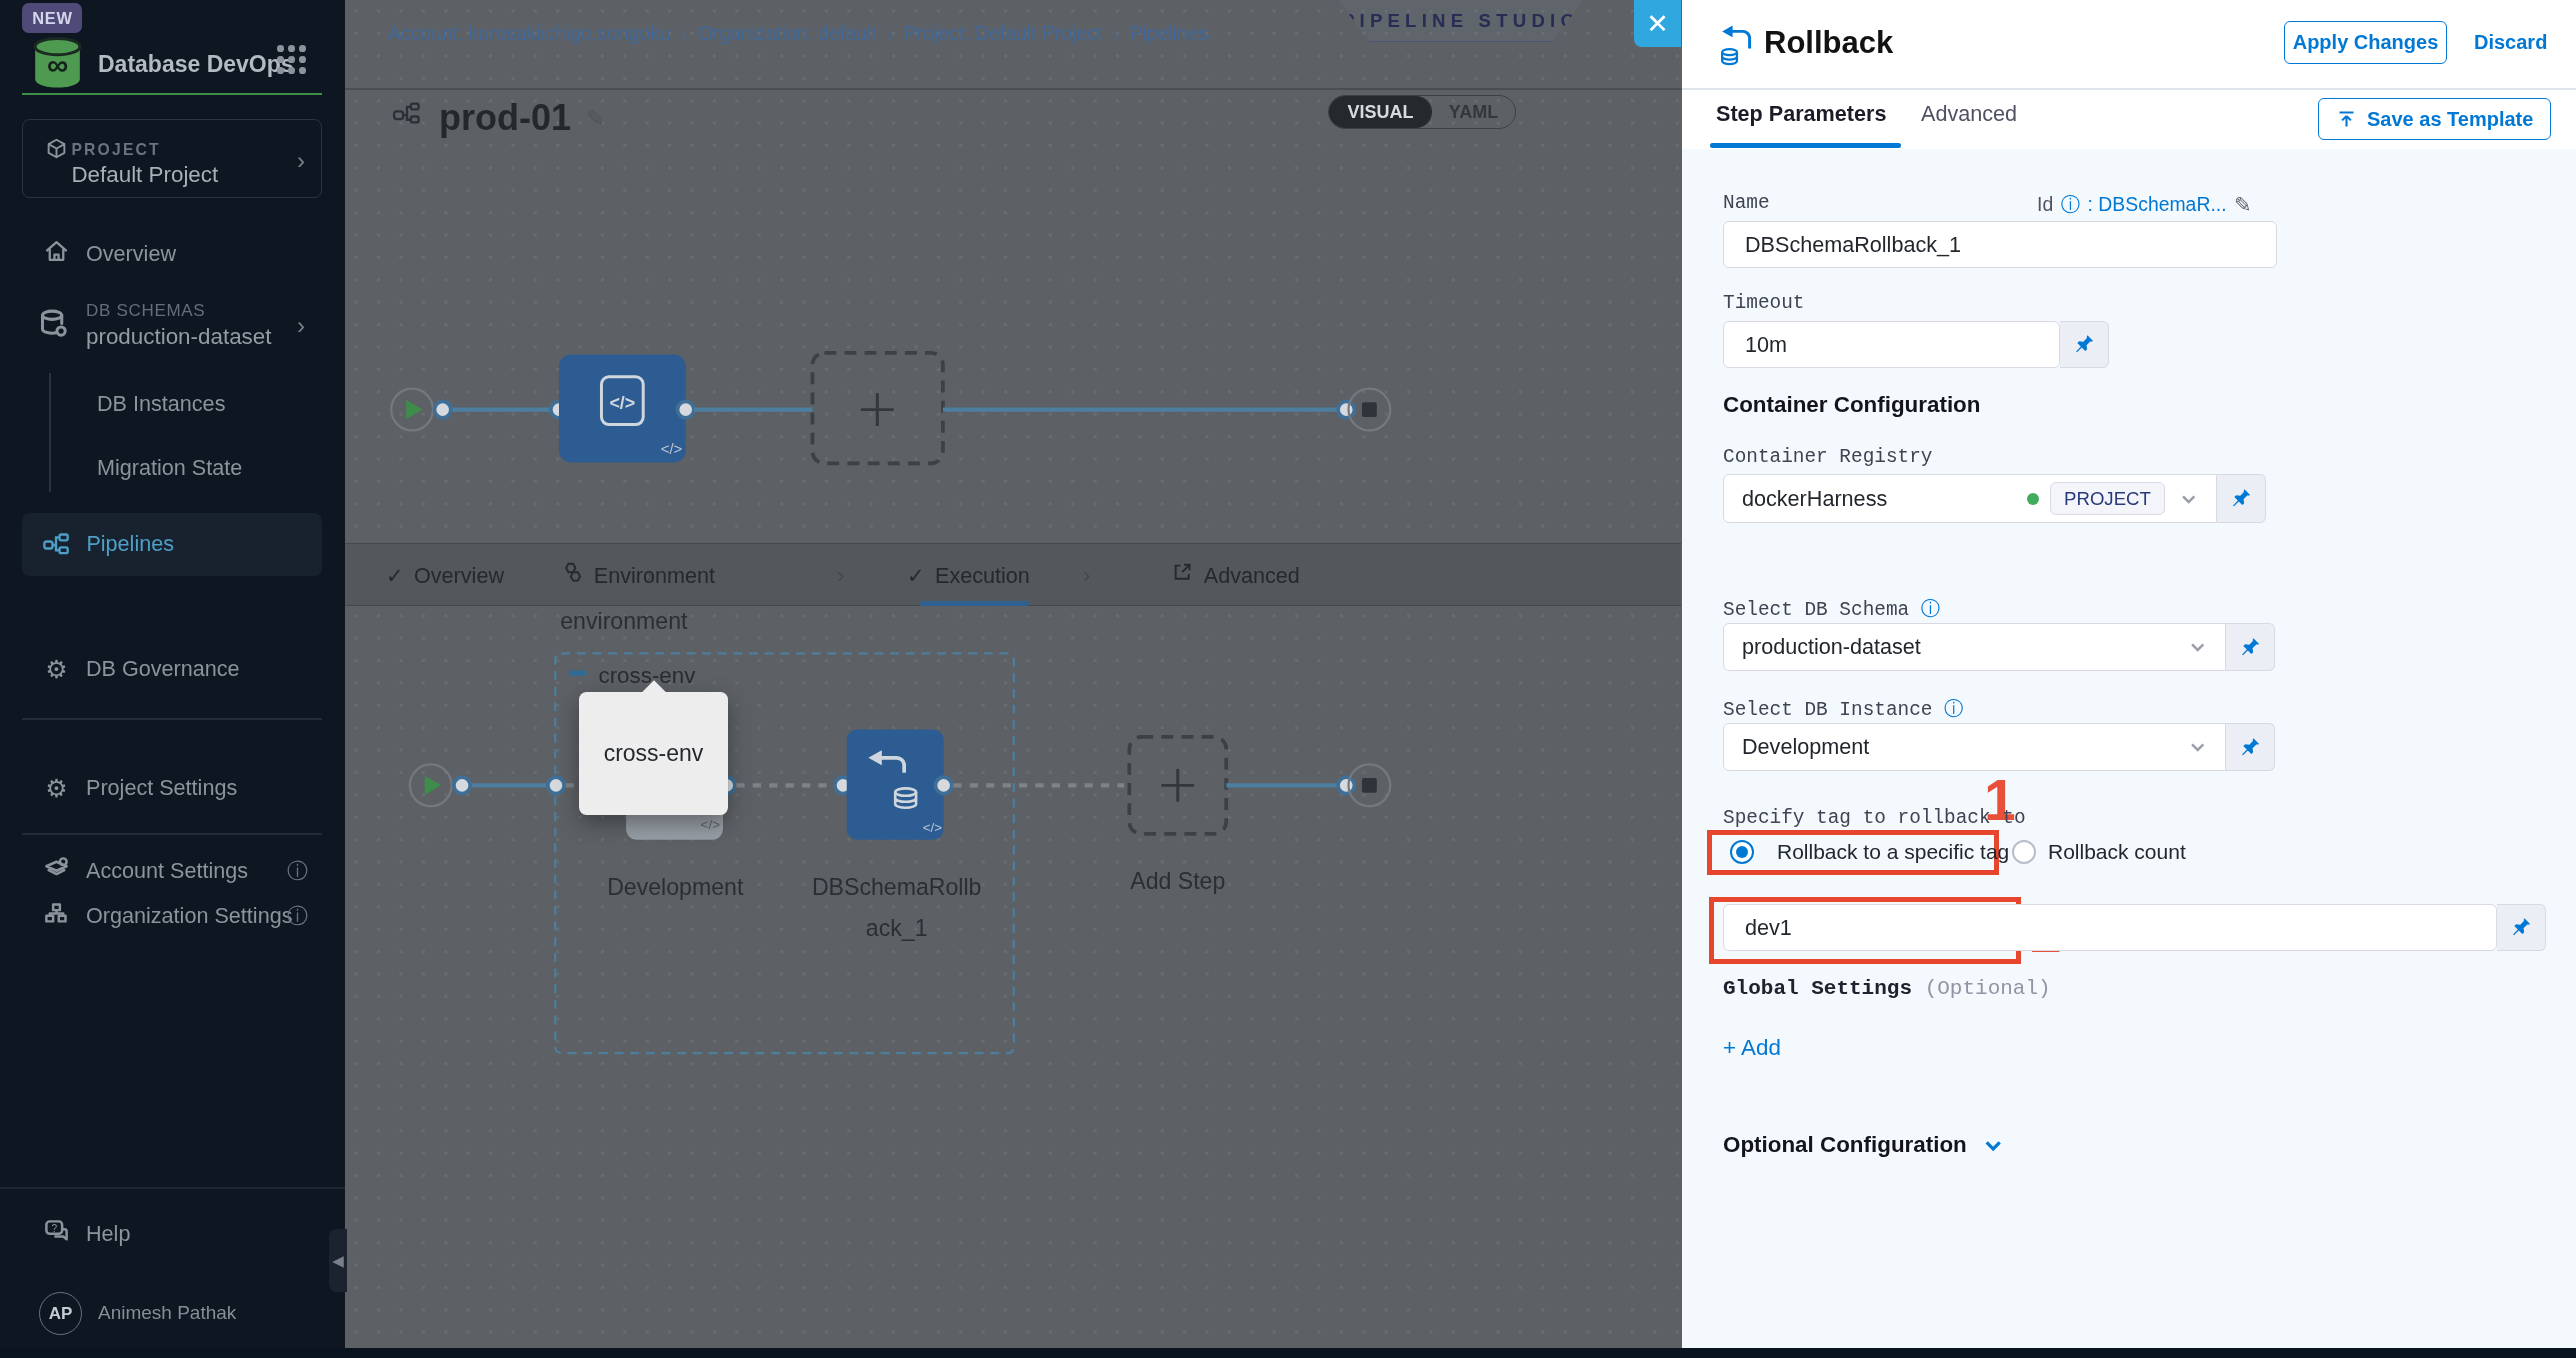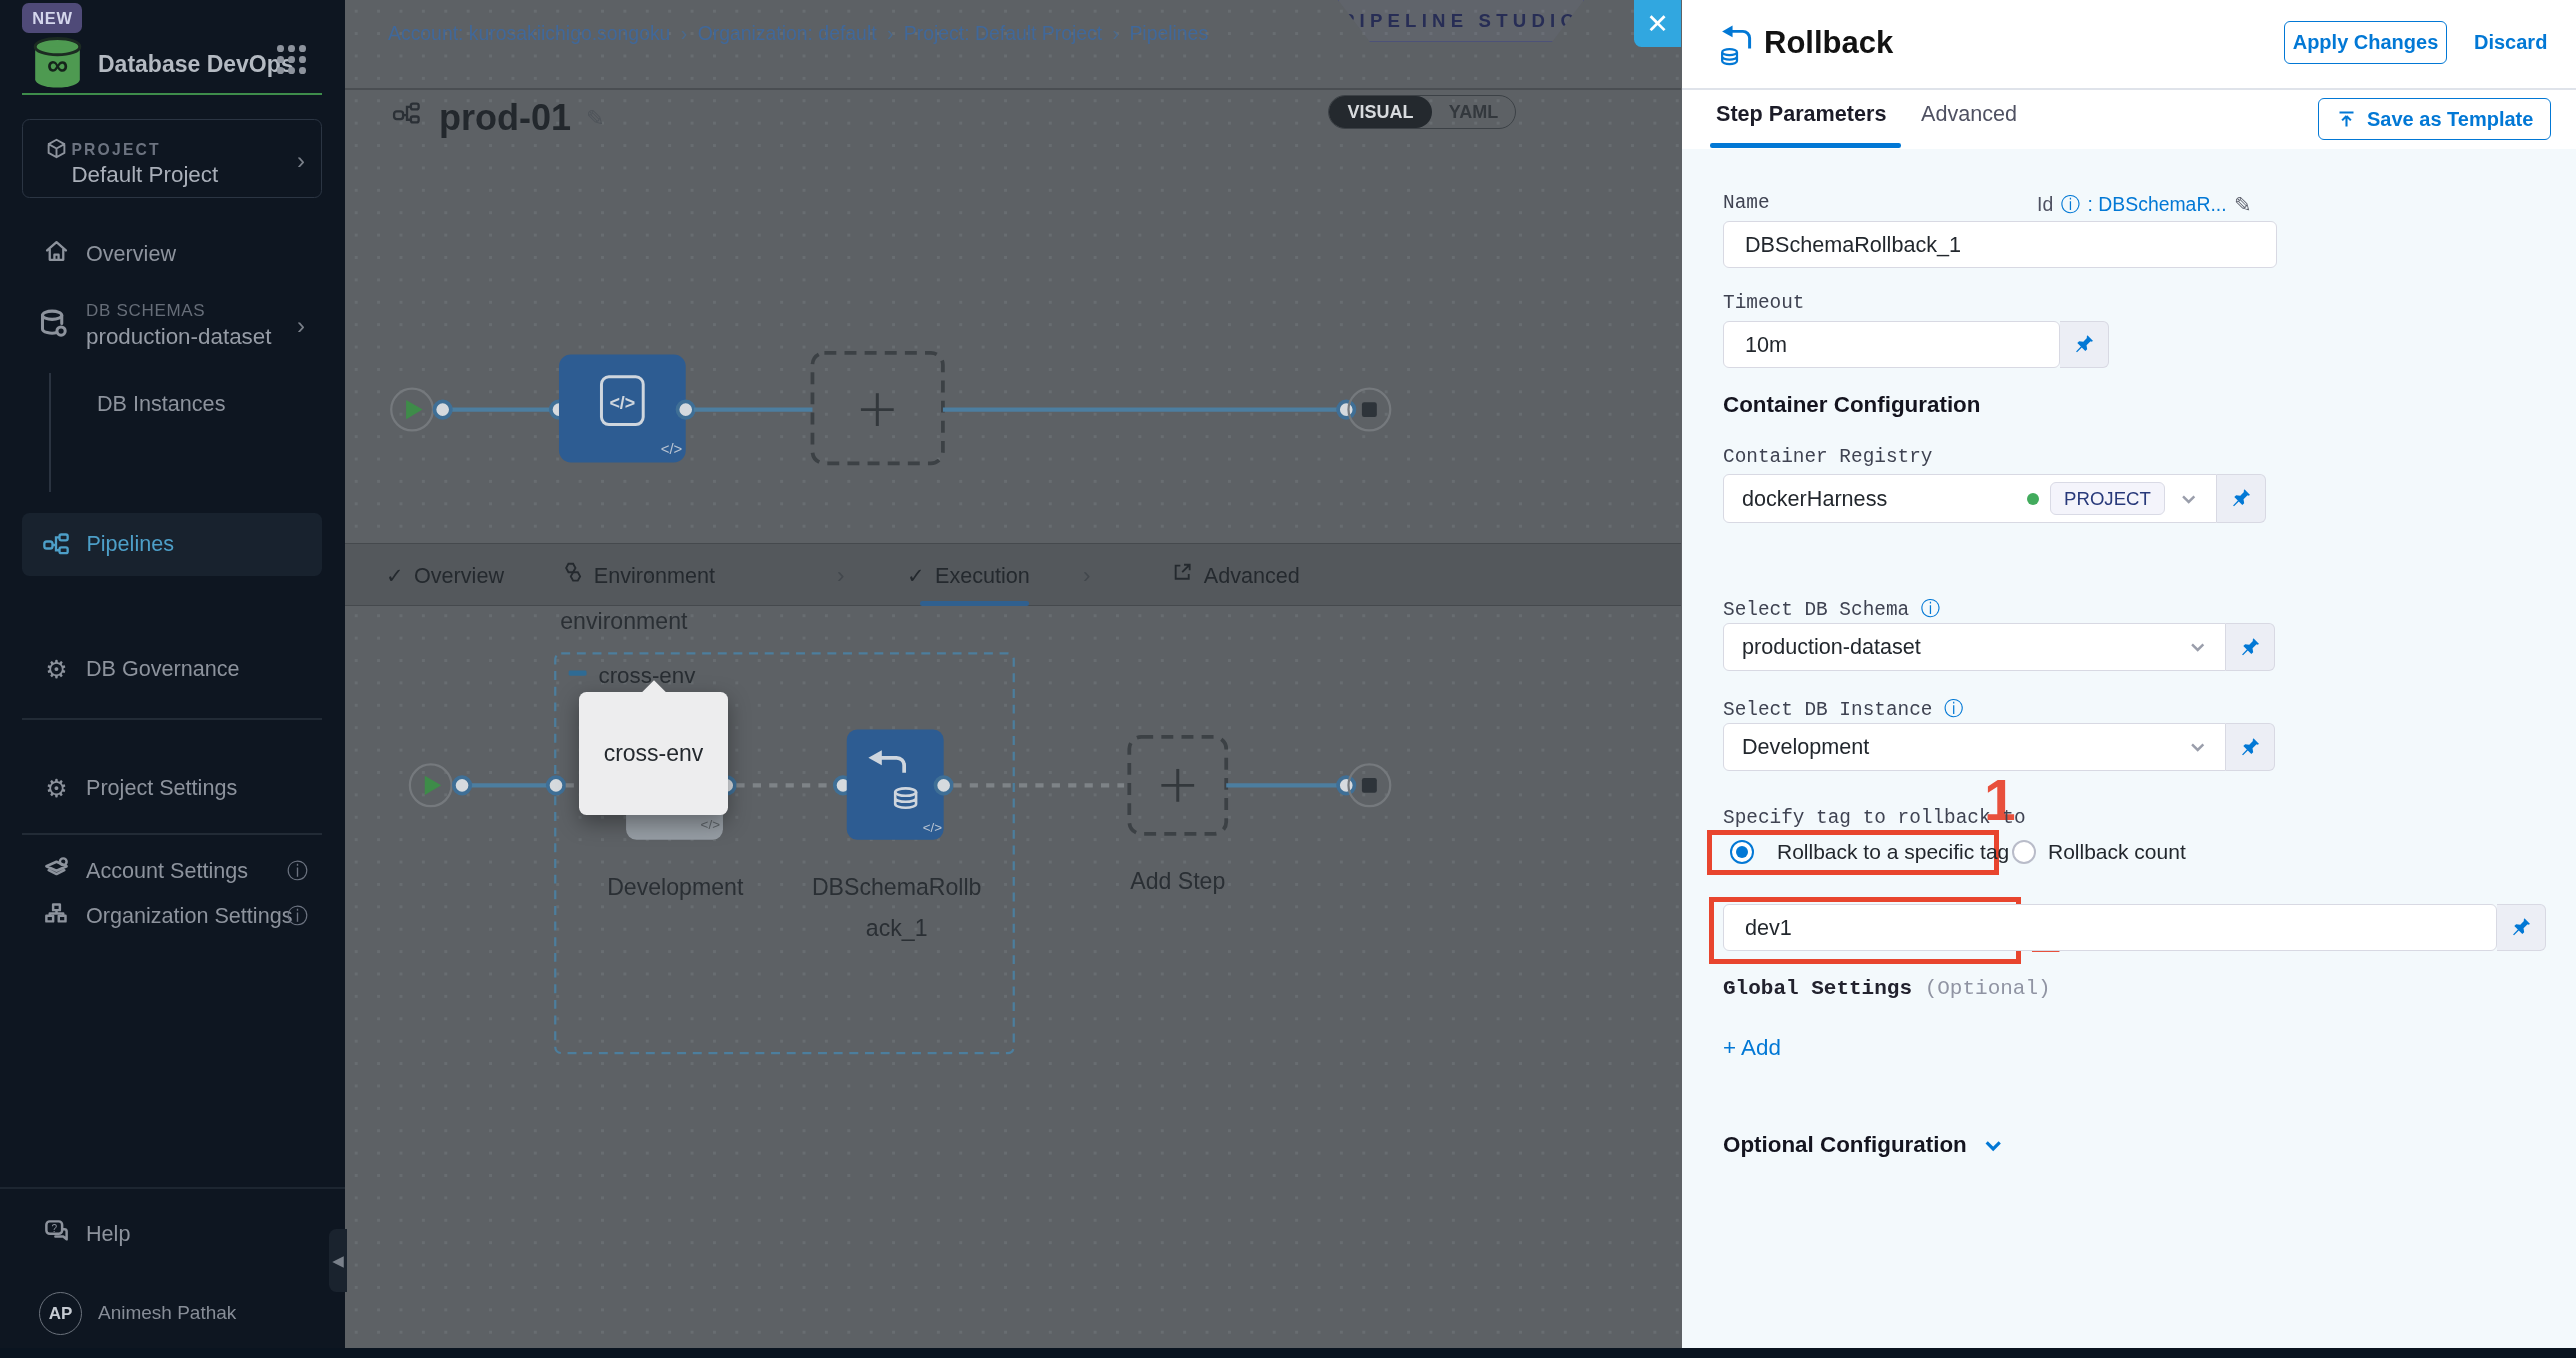--- a/index.html
+++ b/index.html
@@ -166,20 +166,23 @@
       </span>
       <div class="nav-group-kicker">DB SCHEMAS</div>
       <div class="nav-group-name">production-dataset</div>
       <div class="nav-group-chev">›</div>
     </div>
 
     <div class="nav-sub-line"></div>
     <div class="nav-item" style="top:383px;">
       <span class="lbl" style="left:97px;">DB Instances</span>
     </div>
+    <div class="nav-item" style="top:447px;">
+      <span class="lbl" style="left:97px;">Migration State</span>
+    </div>
 
     <div class="nav-active">
       <span style="position:absolute; left:19.4px; top:18px;">
         <svg width="28" height="28" viewBox="0 0 24 24" style="stroke:#4d9fc8; fill:none; stroke-width:2;">
             <rect x="2" y="9" width="7" height="6" rx="2"></rect>
             <rect x="15" y="3" width="7" height="5" rx="1.5"></rect>
             <rect x="15" y="14" width="7" height="5" rx="1.5"></rect>
             <path d="M9 12 h3 M12 12 V5.5 h3 M12 12 v4.5 h3"></path>
           </svg>
       </span>

